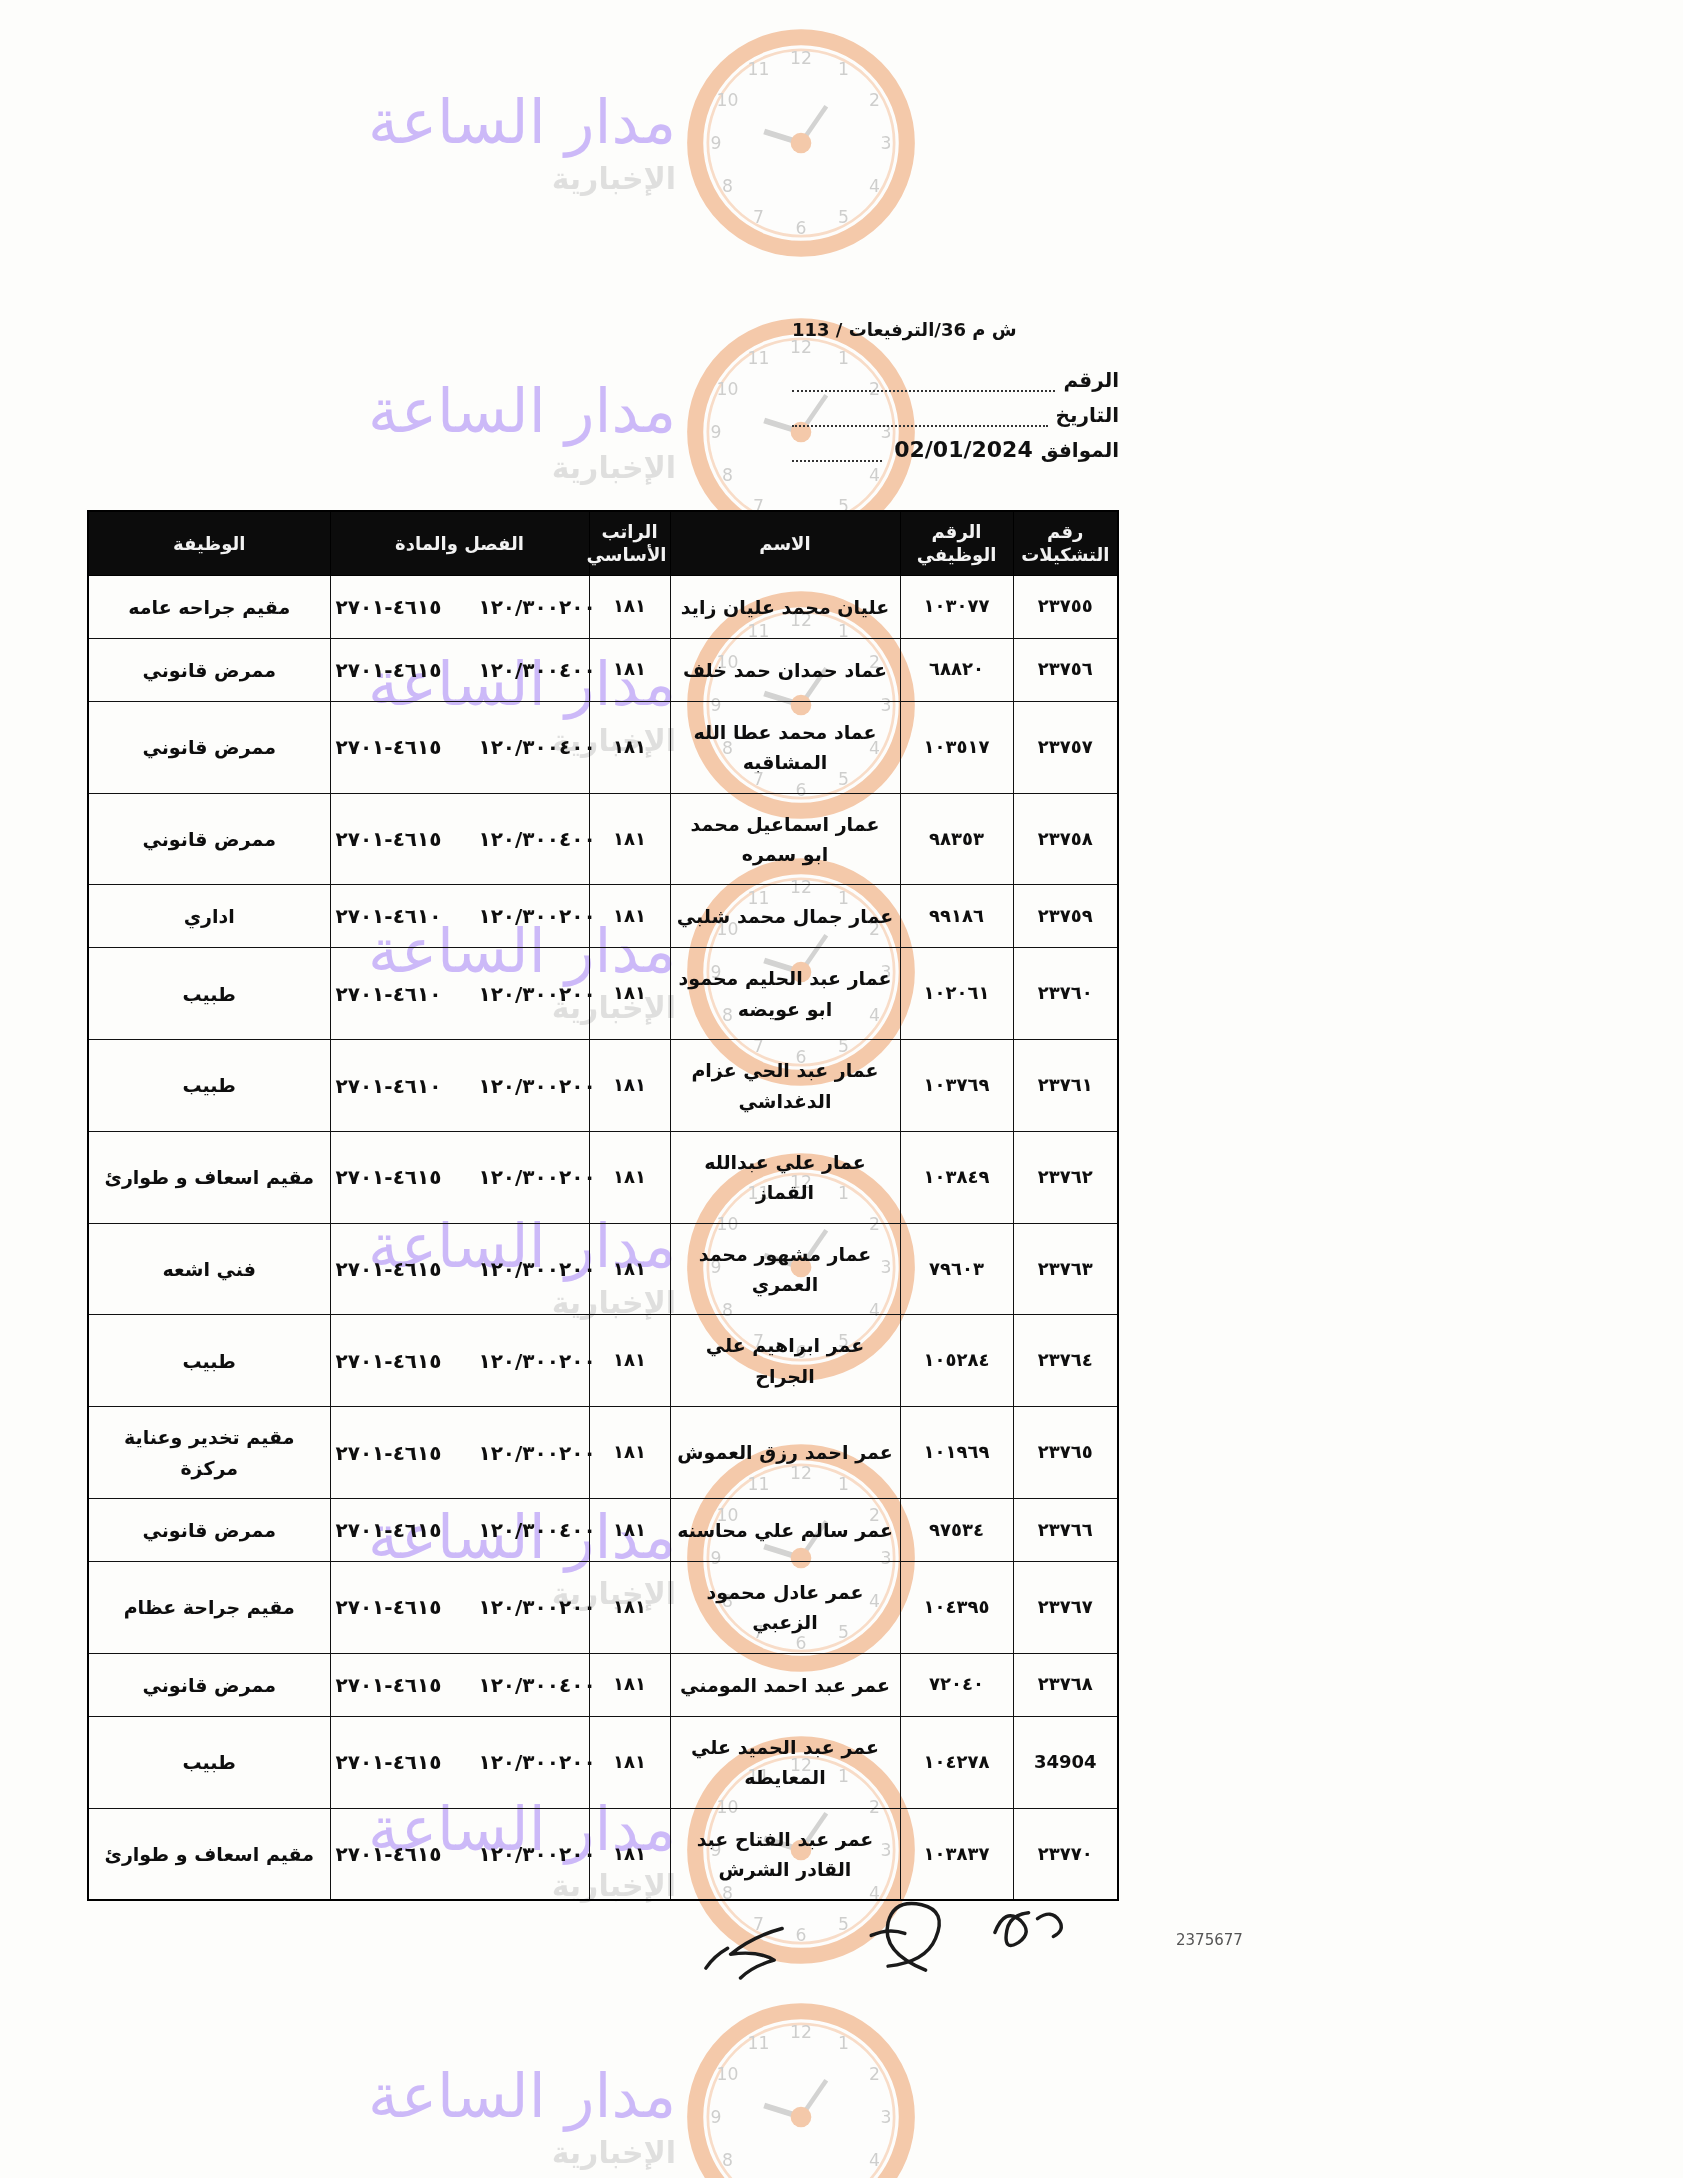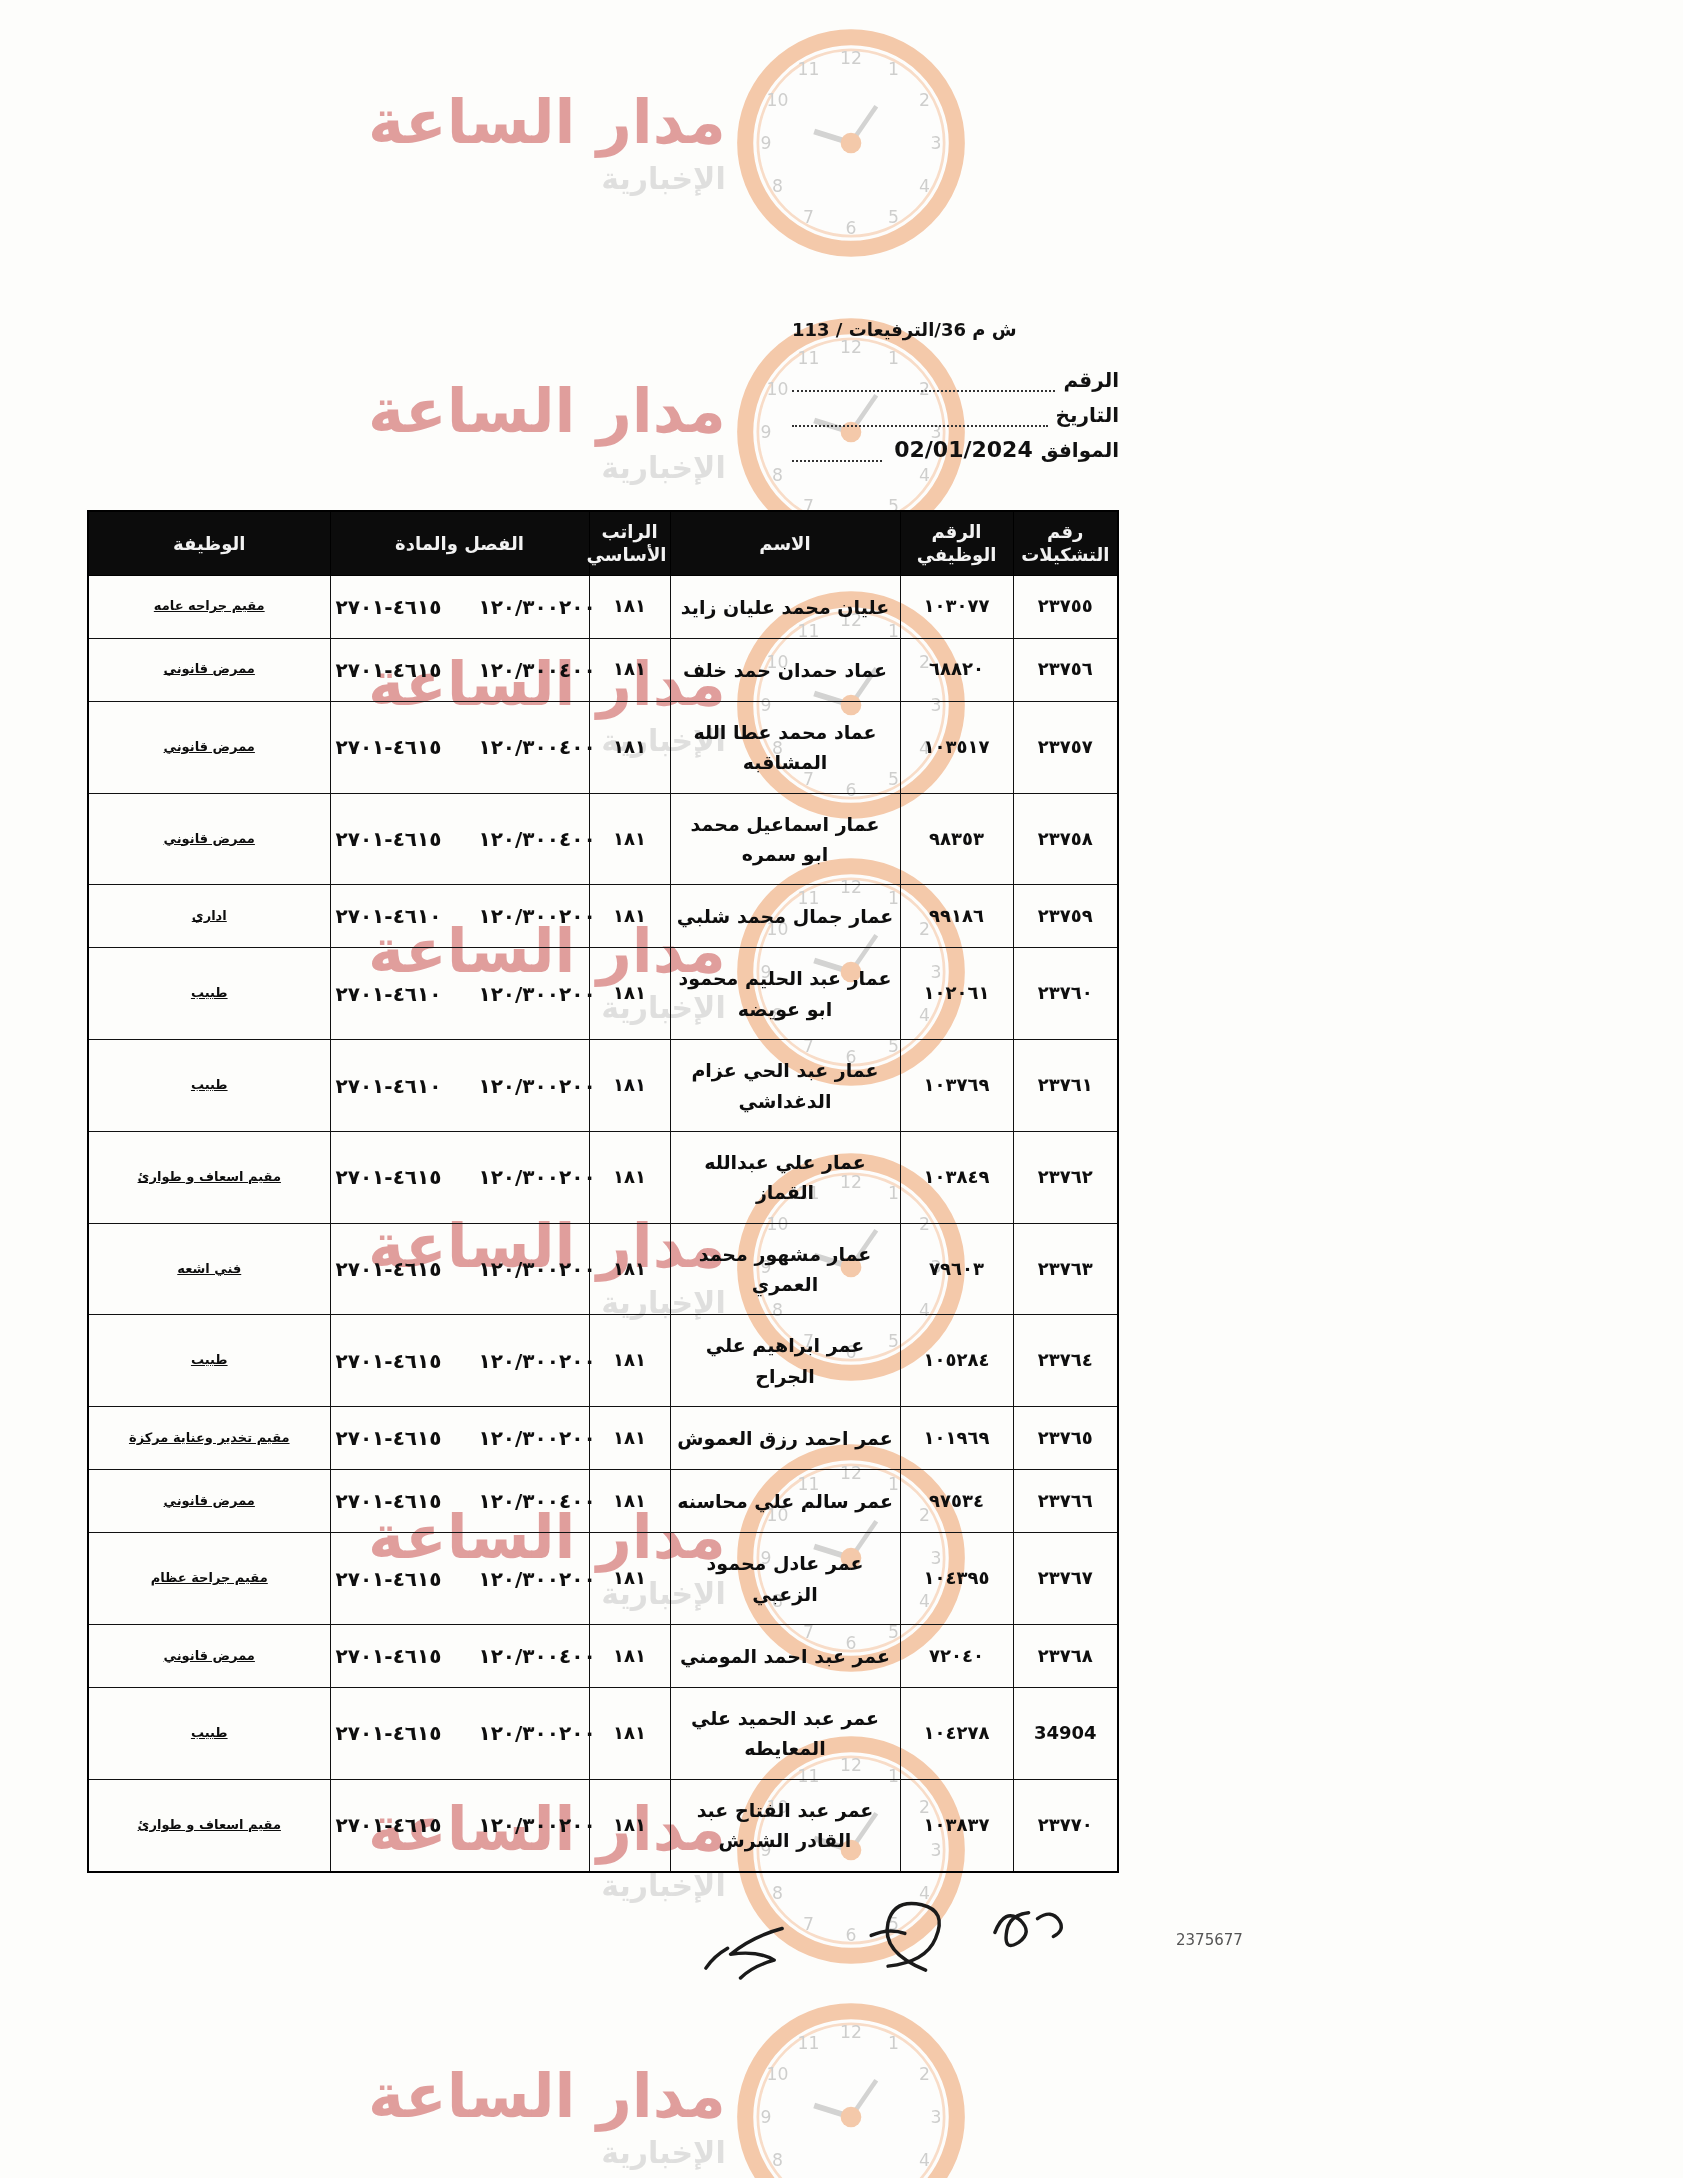--- a/index.html
+++ b/index.html
@@ -19,21 +19,21 @@
     display:flex;
     align-items:center;
     gap:10px;
     opacity:0.42;
     z-index:0;
     pointer-events:none;
     direction:ltr;
   }
   .wm-textcol { text-align:right; direction:rtl; }
   .wm-brand {
-    font-size:61px; font-weight:700; color:#b91c1c;
+    font-size:61px; font-weight:400; color:#8b5cf6;
     line-height:1.05; letter-spacing:1px; white-space:nowrap;
   }
   .wm-sub {
     font-size:30px; font-weight:700; color:#b7b7b7; margin-top:6px;
   }
 
   
   .emblem-area {
     position:absolute; left:465px; top:22px; width:238px;
     text-align:center; z-index:1;
@@ -89,21 +89,21 @@
   .main-table td {
     border:1.5px solid #111;
     text-align:center; vertical-align:middle;
     font-size:18px; font-weight:bold; color:#0e0e0e;
     padding:15px 5px; line-height:1.6;
   }
   .main-table td:nth-child(3) { font-size:19px; }
   .main-table td:nth-child(5) {
     direction:ltr; white-space:nowrap; word-spacing:30px; font-size:20px;
   }
-  .main-table td:nth-child(6) { font-size:13px;text-decoration:underline; }
+  .main-table td:nth-child(6) { font-size:19px; }
 
   
   .signature-layer {
     position:absolute; left:0; top:0; width:1683px; height:2178px;
     z-index:2; pointer-events:none;
   }
   .footer-code {
     position:absolute; left:1156px; top:1931px;
     font-size:15px; color:#555; z-index:1;margin-left:20px;
   }

